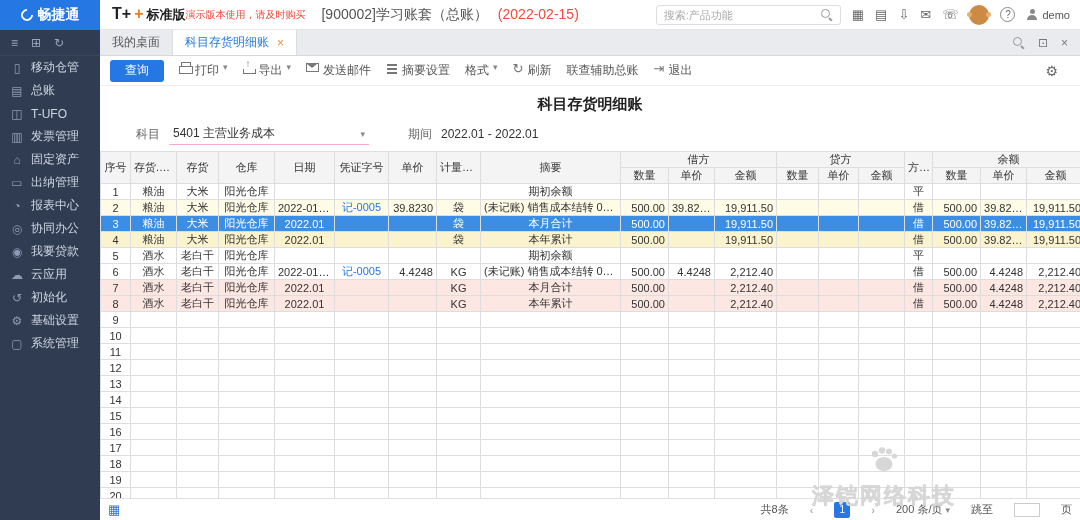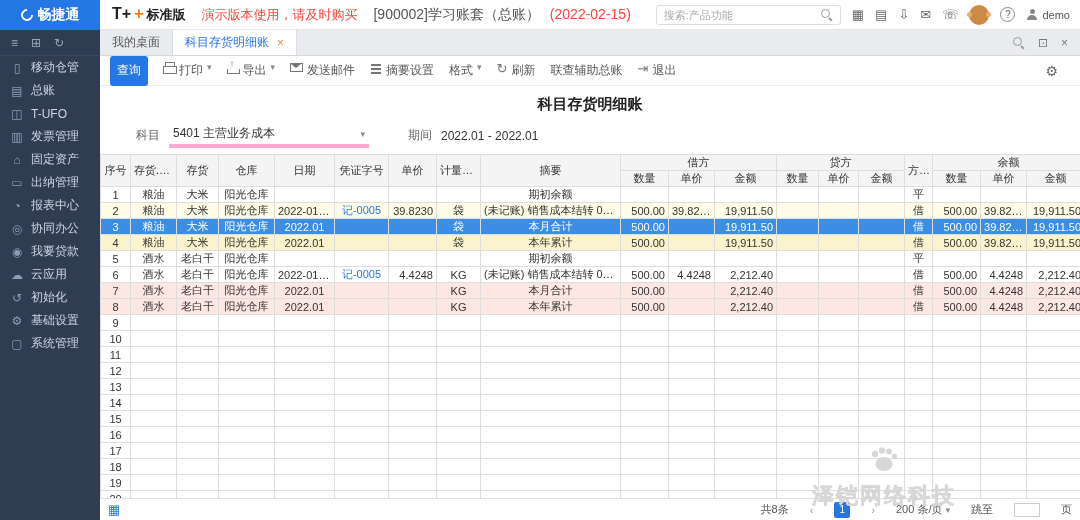--- a/index.html
+++ b/index.html
@@ -7,21 +7,21 @@
   body { font-family:"Liberation Sans","DejaVu Sans",sans-serif; }
   .app { position:relative; width:1080px; height:520px; background:#0f766e; overflow:hidden; font-size:12px; color:#333; }
 
   
   .topbar { position:absolute; top:0; left:0; right:0; height:30px; background:#fff; border-bottom:1px solid #e6e6e6; display:flex; align-items:center; z-index:10; }
   .brand { width:100px; height:30px; background:#2577e3; color:#fff; display:flex; align-items:center; justify-content:center; gap:5px; font-size:14px; font-weight:bold; flex:0 0 auto; }
   .brand-mark { width:12px; height:12px; border:2px solid #fff; border-radius:50%; border-right-color:transparent; transform:rotate(-45deg); }
   .product { margin-left:12px; font-size:16px; font-weight:bold; color:#222; display:flex; align-items:baseline; gap:3px; }
   .product .plus { color:#f07b1f; }
   .product .edition { font-size:13px; font-weight:bold; }
-  .demo-text { color:#f5483d; font-size:13px; margin-left:16px; }
+  .demo-text { color:#f5483d; font-size:10px; margin-left:0; }
   .account { color:#555; font-size:14px; margin-left:16px; }
   .acct-date { color:#f5483d; margin-left:6px; }
   .top-right { margin-left:auto; display:flex; align-items:center; gap:11px; padding-right:10px; }
   .searchbox { width:185px; height:20px; border:1px solid #ddd; border-radius:3px; display:flex; align-items:center; padding:0 7px; gap:6px; }
   .searchbox input { border:none; outline:none; flex:1; font-size:11px; color:#444; min-width:0; }
   .searchbox input::placeholder { color:#aaa; }
   .top-ic { color:#666; font-size:13px; line-height:1; cursor:pointer; }
   .icn { display:inline-block; position:relative; width:12px; height:12px; vertical-align:middle; }
   .icn-search { width:12px; height:12px; }
   .icn-search::before { content:""; position:absolute; left:0; top:0; width:7px; height:7px; border:1.5px solid #999; border-radius:50%; }
@@ -44,40 +44,40 @@
   
   .main { position:absolute; top:30px; left:100px; right:0; bottom:0; display:flex; flex-direction:column; background:#fff; }
   .tabstrip { height:26px; background:#e9ebee; display:flex; align-items:stretch; border-bottom:1px solid #d8d8d8; flex:0 0 auto; }
   .tab { display:flex; align-items:center; padding:0 12px; gap:6px; font-size:12px; color:#555; border-right:1px solid #d9dce0; cursor:pointer; }
   .tab.active { background:#fff; color:#2577e3; }
   .tab-close { color:#f08c3c; font-size:12px; margin-left:2px; }
   .tabstrip-right { margin-left:auto; display:flex; gap:13px; padding:0 12px; color:#777; align-items:center; font-size:12px; }
   .tabstrip-right span { cursor:pointer; }
 
   .toolbar { height:30px; background:#fff; border-bottom:1px solid #ededed; display:flex; align-items:center; gap:15px; padding:0 10px; flex:0 0 auto; }
-  .btn-query { background:#2577e3; color:#fff; border:none; border-radius:3px; height:30px; padding:0 7px; font-size:12px; cursor:pointer; }
+  .btn-query { background:#2577e3; color:#fff; border:none; border-radius:3px; height:22px; padding:0 15px; font-size:12px; cursor:pointer; }
   .tb-item { display:flex; align-items:flex-start; gap:4px; color:#555; font-size:12px; background:none; border:none; cursor:pointer; font-family:inherit; }
   .caret { font-size:9px; color:#888; }
   .tb-glyph { color:#777; font-size:13px; line-height:1; }
   .toolbar-right { margin-left:auto; padding-right:12px; color:#666; font-size:14px; cursor:pointer; }
   
   .icn-printer::before { content:""; position:absolute; left:2px; top:0; width:8px; height:4px; border:1px solid #777; }
   .icn-printer::after { content:""; position:absolute; left:0; top:4px; width:12px; height:6px; border:1px solid #777; background:#fff; }
   .icn-export::before { content:"↑"; position:absolute; left:3px; top:-4px; font-size:10px; color:#777; }
   .icn-export::after { content:""; position:absolute; left:0; bottom:0; width:11px; height:4px; border:1px solid #777; border-top:none; }
   .icn-mail { height:9px; margin-top:1px; border:1px solid #777; width:13px; }
   .icn-mail::before { content:""; position:absolute; left:0; top:0; border-left:5.5px solid transparent; border-right:5.5px solid transparent; border-top:4px solid #777; }
   .icn-list::before { content:""; position:absolute; top:2px; left:1px; width:10px; height:1.5px; background:#777; box-shadow:0 4px 0 #777, 0 8px 0 #777; }
 
   
   .content { flex:1; position:relative; overflow:hidden; }
   .page-title { text-align:center; font-size:15px; font-weight:bold; margin-top:9px; color:#222; }
   .filters { display:flex; align-items:center; margin:9px 0 6px 36px; gap:9px; font-size:12px; color:#333; }
   .filter-label { color:#666; }
-  .filter-select { width:200px; border-bottom:4px solid #f9a8d4; display:flex; justify-content:space-between; align-items:center; padding:2px 4px; cursor:pointer; }
+  .filter-select { width:200px; border-bottom:1px solid #f9a8d4; display:flex; justify-content:space-between; align-items:center; padding:2px 4px; cursor:pointer; }
   .filter-period { margin-left:30px; }
 
   table.grid { width:100%; border-collapse:collapse; table-layout:fixed; font-size:11px; }
   .grid th, .grid td { border:1px solid #ddd; height:16px; padding:0 3px; overflow:hidden; white-space:nowrap; text-overflow:ellipsis; }
   .grid th { background:#f4f4f4; font-weight:normal; color:#333; text-align:center; font-size:11px; }
   .grid td { color:#333; }
   tr.hl-selected td { background:#3c8de4; color:#fff; }
   tr.hl-yellow td { background:#fbf3cd; }
   tr.hl-yellow-light td { background:#fefbe6; }
   tr.hl-pink td { background:#fde7e3; }

